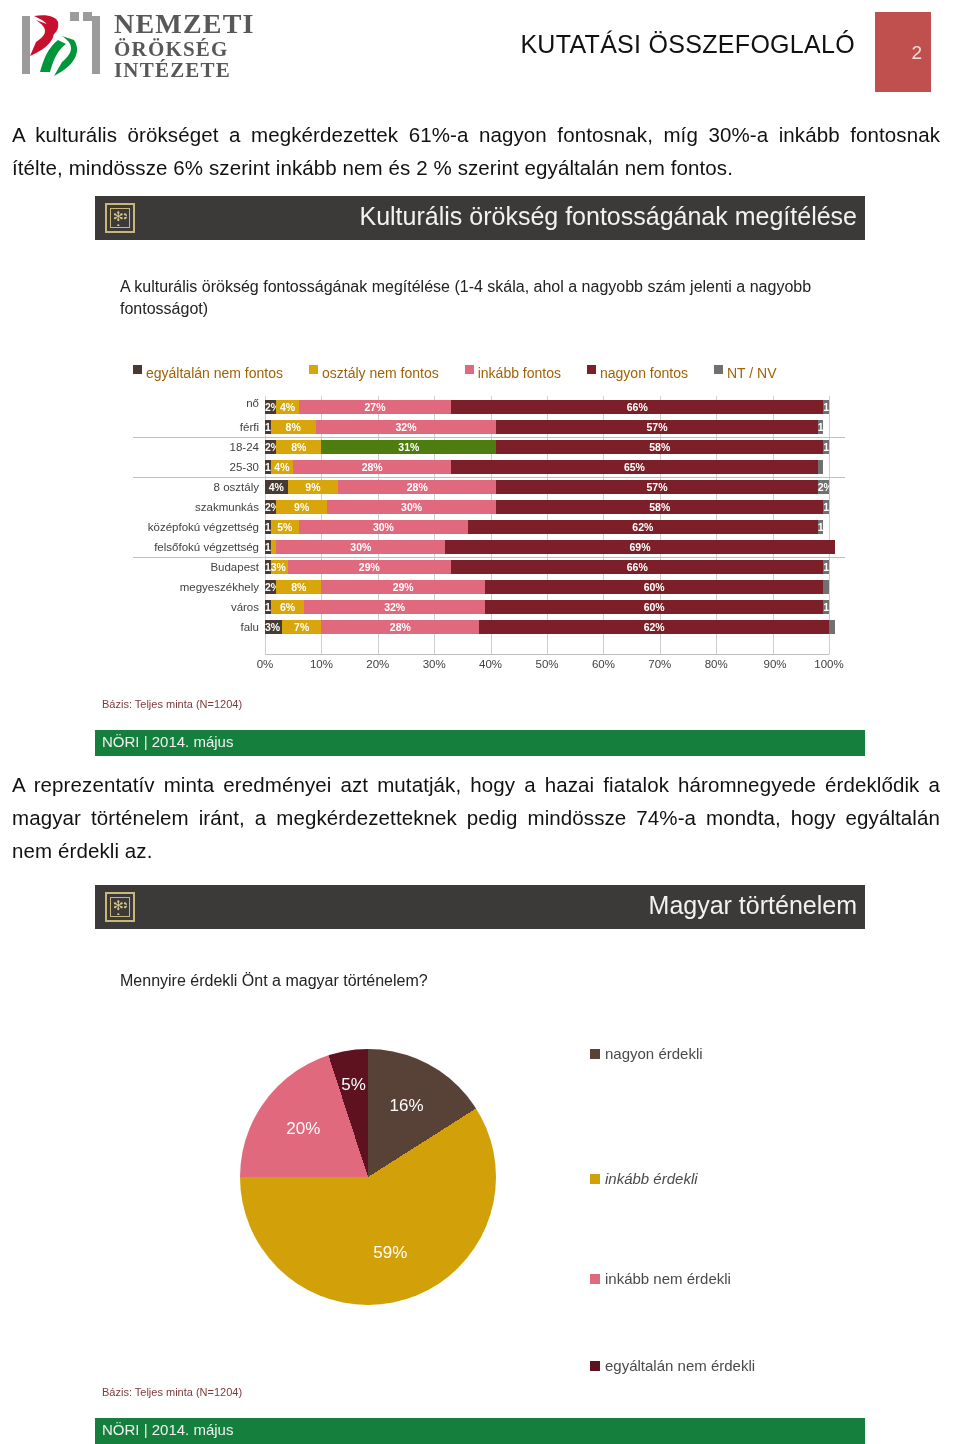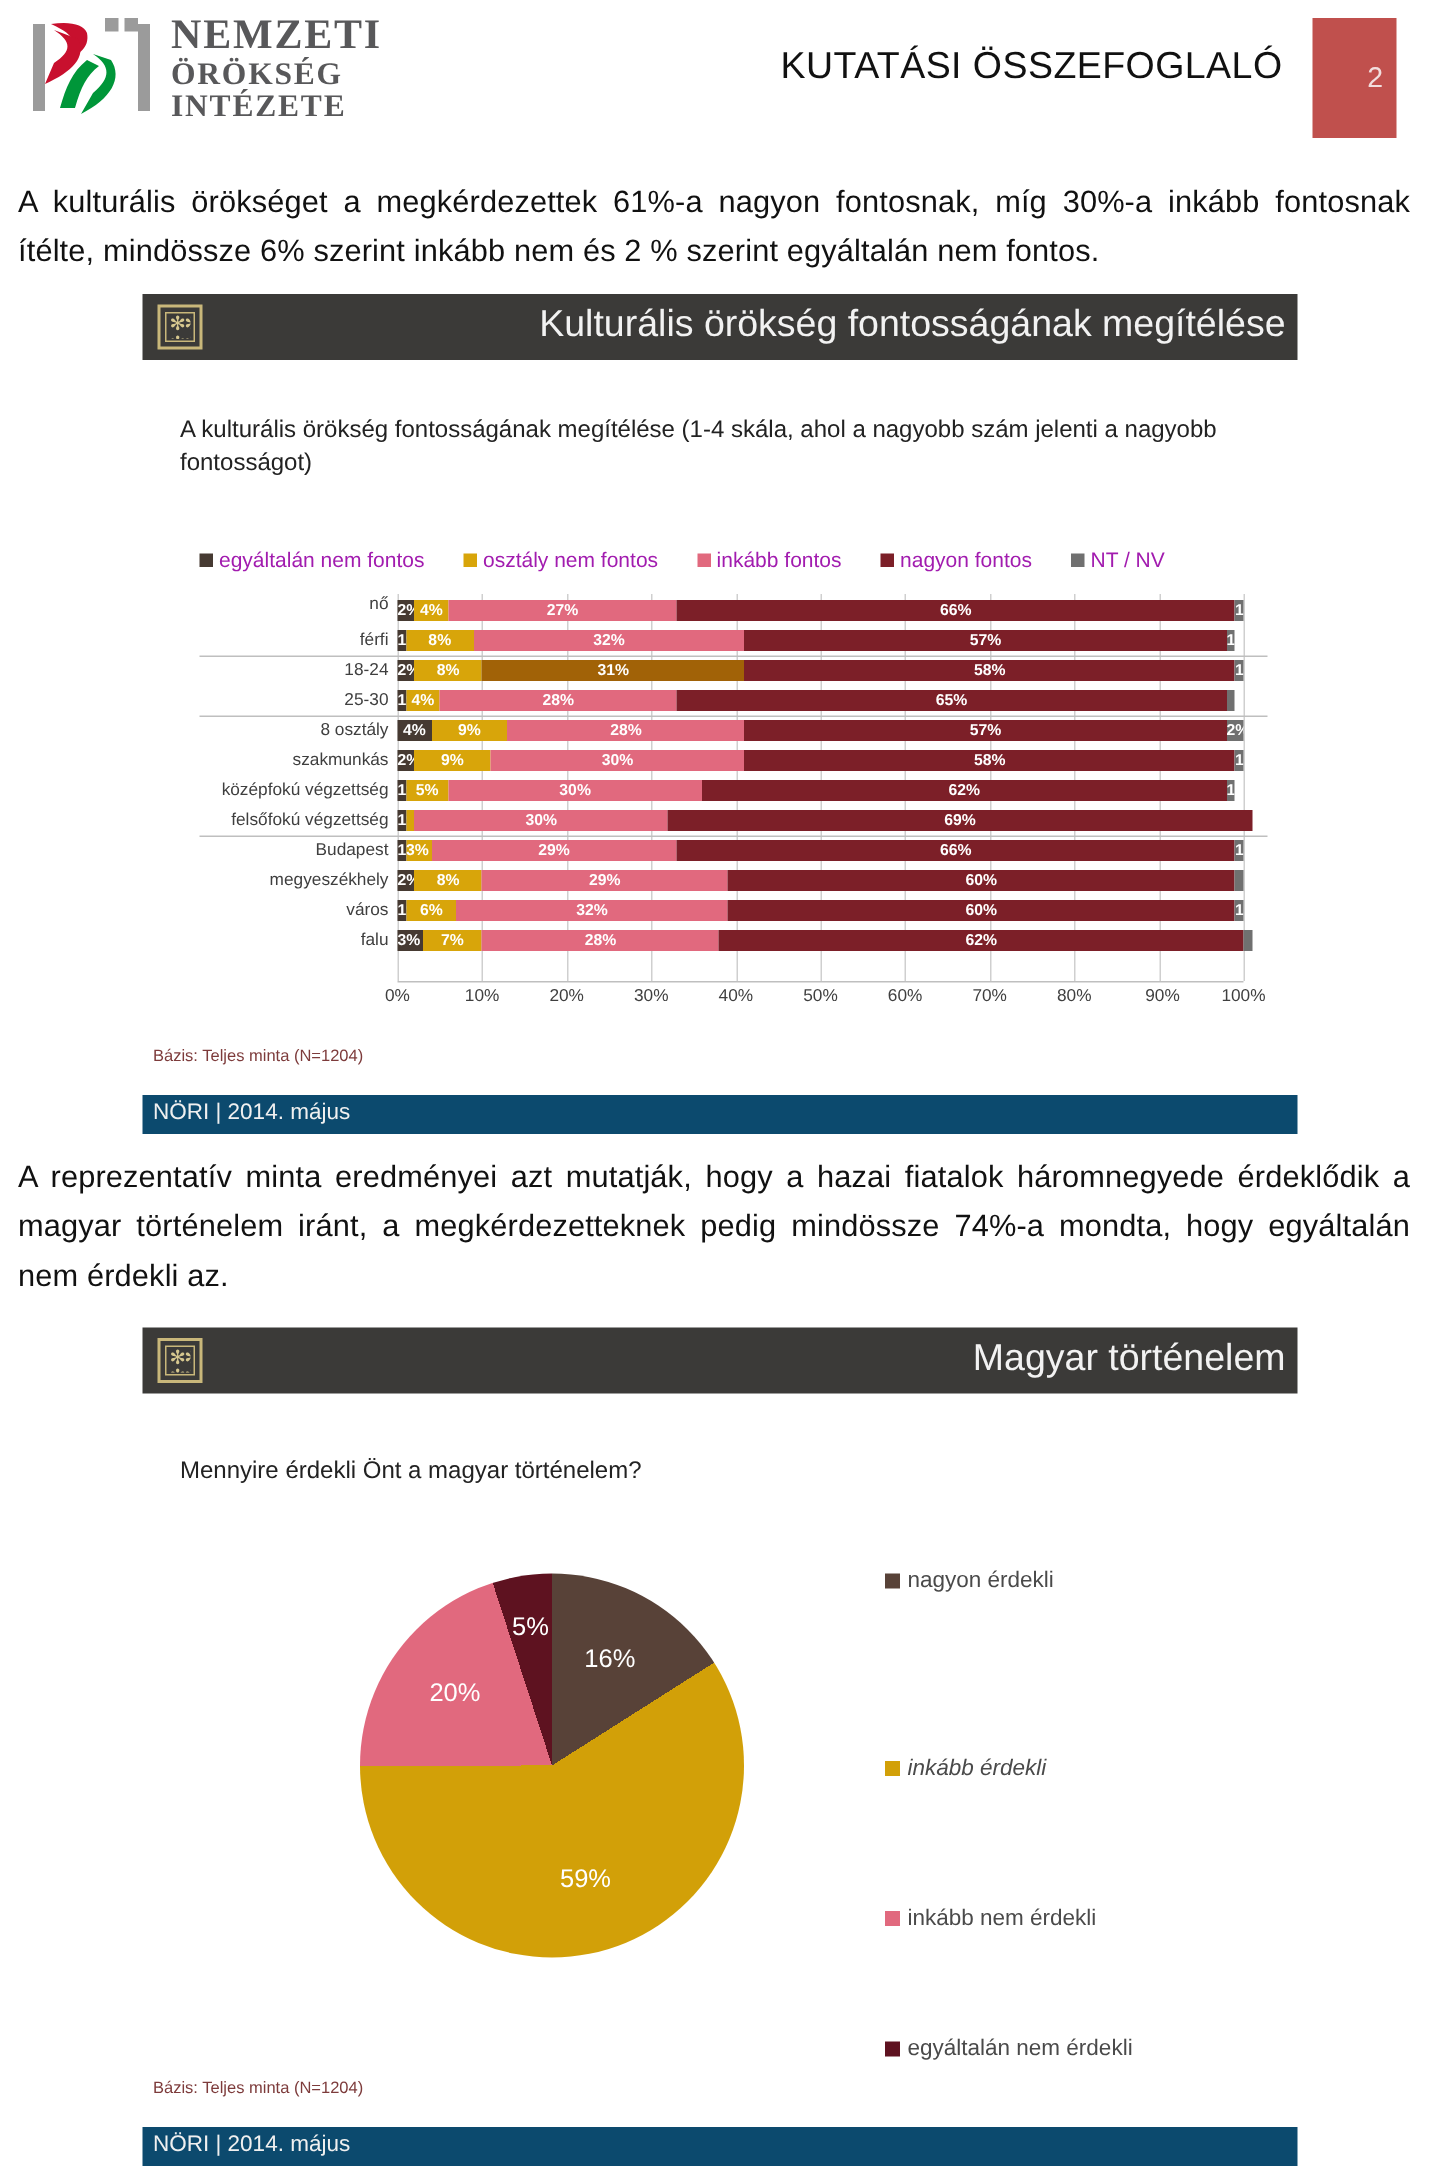--- a/index.html
+++ b/index.html
@@ -40,30 +40,30 @@
   .slide-head .orn b{position:absolute;left:6px;top:5px;right:6px;bottom:5px;
       color:#d7c88f;font-size:13px;line-height:13px;font-weight:400;letter-spacing:-1px;
       font-family:"DejaVu Sans",sans-serif;text-align:center;overflow:hidden;}
   .slide-title{position:absolute;right:8px;top:6px;font-size:25px;color:#f2f2f2;
       white-space:nowrap;}
 
   .slide-sub{position:absolute;left:25px;font-size:16px;line-height:22px;color:#222;width:700px;}
   #sub1{top:80px;}
   #sub2{top:85px;}
 
-  .slide-foot{position:absolute;left:0;bottom:0;width:100%;height:26px;background:#0c4a6e;}
+  .slide-foot{position:absolute;left:0;bottom:0;width:100%;height:26px;background:#15803d;}
   .slide-foot span{position:absolute;left:7px;top:3px;font-size:15px;color:#f0f0f0;}
   .basis{position:absolute;left:7px;font-size:11px;color:#7d3b3b;}
   #basis1{top:502px;}
   #basis2{top:501px;}
 
   
   .legend{position:absolute;left:38px;top:168px;width:710px;height:18px;
           display:flex;align-items:center;}
-  .legend .li{display:flex;align-items:center;font-size:14px;color:#a21caf;margin-right:26px;white-space:nowrap;}
+  .legend .li{display:flex;font-size:14px;color:#a16207;margin-right:26px;white-space:nowrap;}
   .legend .sw{width:9px;height:9px;margin-right:4px;display:inline-block;}
 
   .bchart{position:absolute;left:38px;top:200px;width:712px;height:280px;}
   .plot{position:absolute;left:132px;top:0;width:564px;height:258px;}
   .grid-l{position:absolute;top:0;bottom:0;width:1px;background:#cfcfcf;}
   .rowlabel{position:absolute;left:0;width:126px;text-align:right;font-size:11.5px;
             color:#3f3f3f;line-height:12px;}
   .bar{position:absolute;left:132px;height:14px;}
   .seg{position:absolute;top:0;height:14px;color:#fff;font-size:10.5px;font-weight:700;
        line-height:14px;text-align:center;overflow:hidden;white-space:nowrap;}
@@ -174,21 +174,21 @@
         <div class="seg" style="left: 5.64px; width: 45.12px; background: rgb(216, 165, 10);">8%</div>
         <div class="seg" style="left: 50.76px; width: 180.48px; background: rgb(225, 105, 126);">32%</div>
         <div class="seg" style="left: 231.24px; width: 321.48px; background: rgb(124, 31, 40);">57%</div>
         <div class="seg" style="left: 552.72px; width: 5.64px; background: rgb(112, 112, 112); text-align: left; padding-left: 0px;">1%</div>
       </div>
       <div class="grp-sep" style="top: 41px;"></div>
       <div class="rowlabel" style="top: 45px;">18-24</div>
       <div class="bar" style="top: 44px; width: 564px;">
         <div class="seg" style="left: 0px; width: 11.28px; background: rgb(70, 58, 50); text-align: left; padding-left: 0px;">2%</div>
         <div class="seg" style="left: 11.28px; width: 45.12px; background: rgb(216, 165, 10);">8%</div>
-        <div class="seg" style="left: 56.4px; width: 174.84px; background: #a16207;">31%</div>
+        <div class="seg" style="left: 56.4px; width: 174.84px; background: #4d7c0f;">31%</div>
         <div class="seg" style="left: 231.24px; width: 327.12px; background: rgb(124, 31, 40);">58%</div>
         <div class="seg" style="left: 558.36px; width: 5.64px; background: rgb(112, 112, 112); text-align: left; padding-left: 0px;">1%</div>
       </div>
       <div class="rowlabel" style="top: 65px;">25-30</div>
       <div class="bar" style="top: 64px; width: 564px;">
         <div class="seg" style="left: 0px; width: 5.64px; background: rgb(70, 58, 50); text-align: left; padding-left: 0px;">1%</div>
         <div class="seg" style="left: 5.64px; width: 22.56px; background: rgb(216, 165, 10);">4%</div>
         <div class="seg" style="left: 28.2px; width: 157.92px; background: rgb(225, 105, 126);">28%</div>
         <div class="seg" style="left: 186.12px; width: 366.6px; background: rgb(124, 31, 40);">65%</div>
         <div class="seg" style="left: 552.72px; width: 5.64px; background: rgb(112, 112, 112); text-align: left; padding-left: 0px;"></div>

